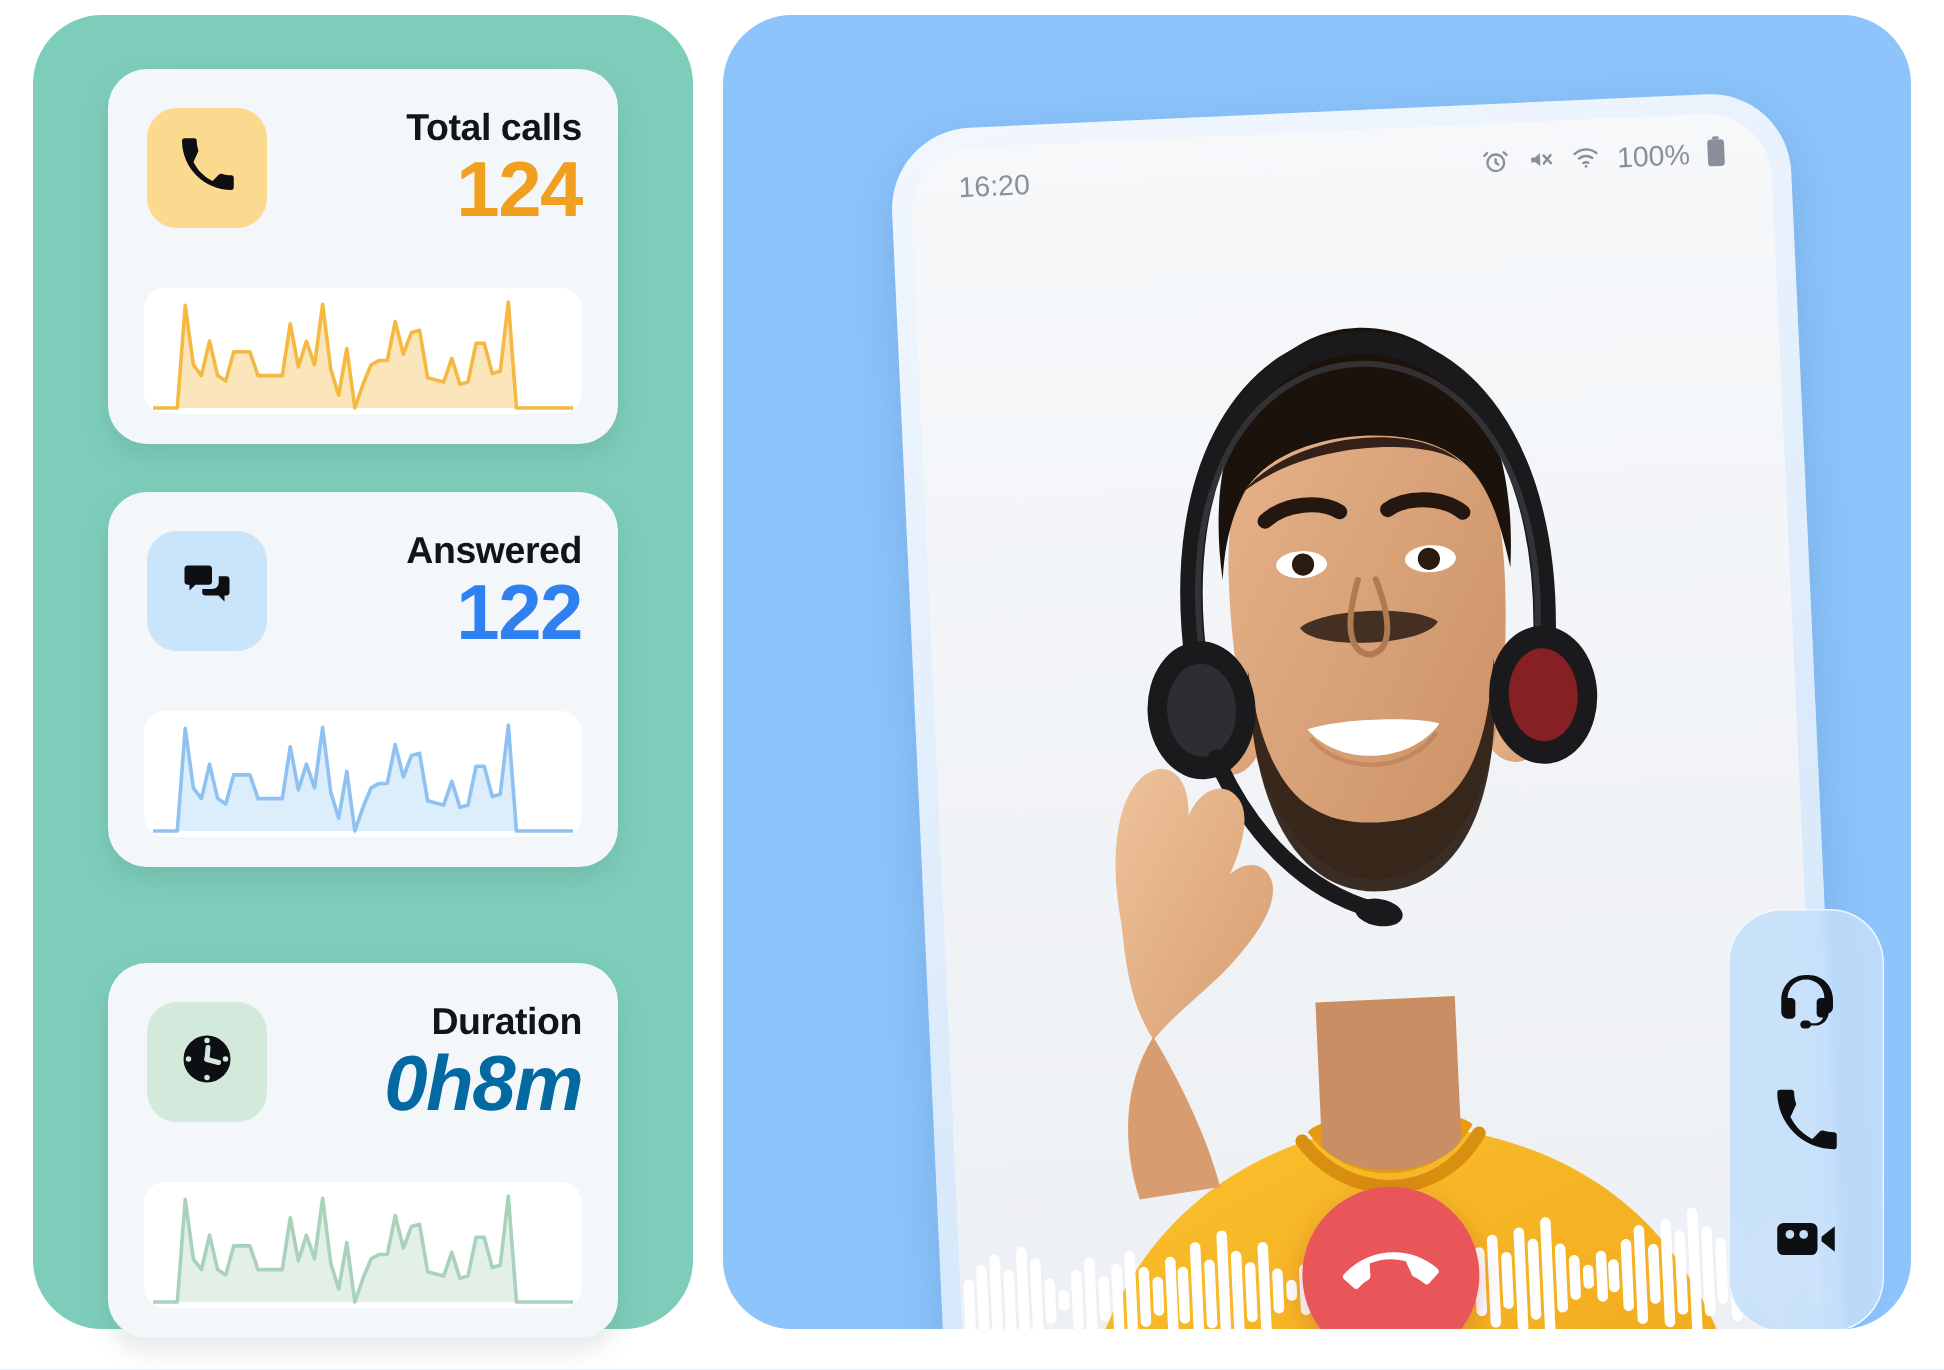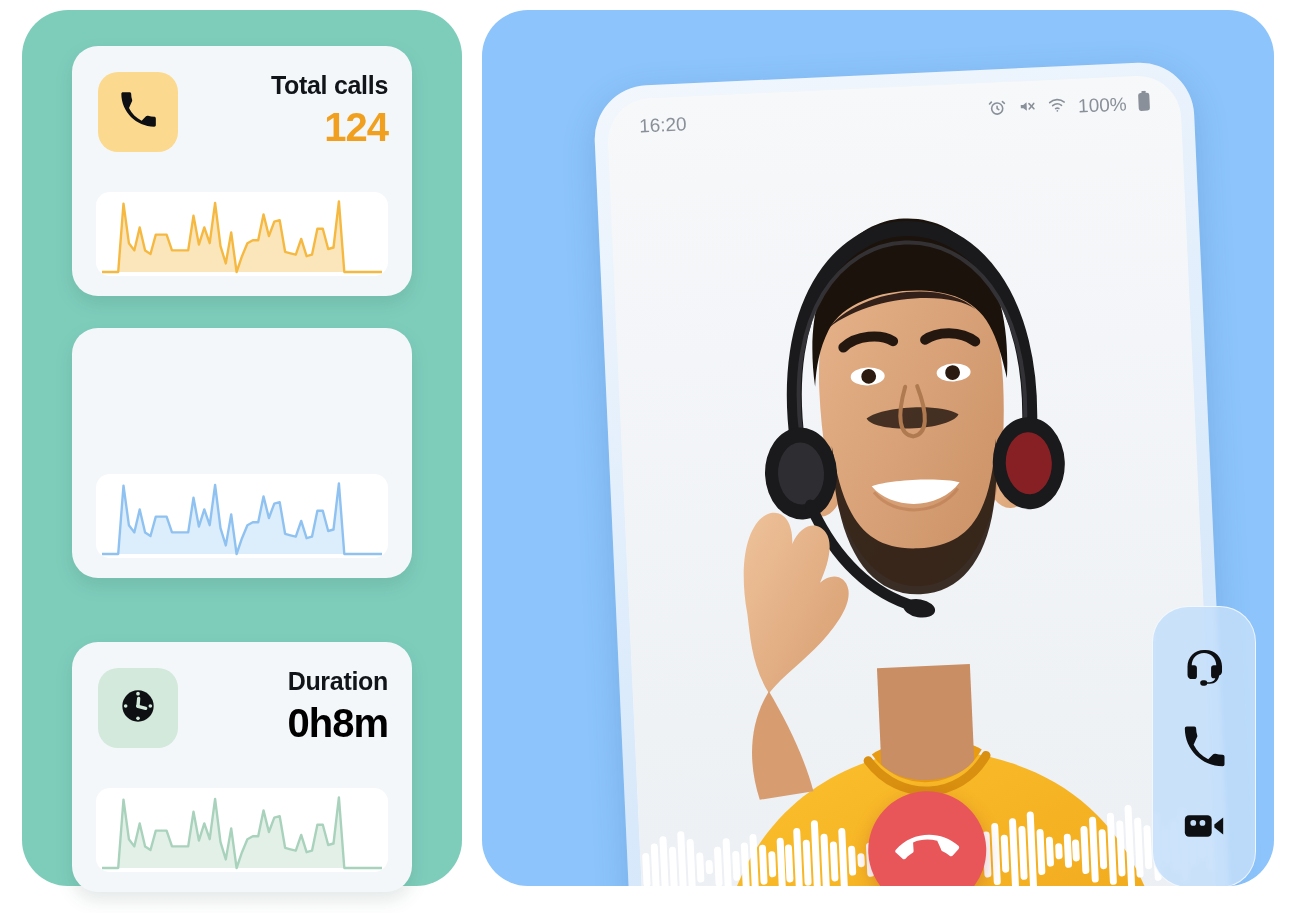--- a/index.html
+++ b/index.html
@@ -42,26 +42,26 @@
   .tile-amber  { background: #FBD98E; }
   .tile-blue   { background: #CAE4FA; }
   .tile-mint   { background: #D3E9DC; }
 
   .card-text { position: absolute; right: 0; top: -2px; text-align: right; }
   .card-label {
     font-size: 25px; font-weight: bold; color: #111418;
     letter-spacing: -.3px; line-height: 30px;
   }
   .card-value {
-    font-size: 40px; font-weight: bold; line-height: 50px;
+    font-size: 52px; font-weight: bold; line-height: 50px;
     letter-spacing: -1px; margin-top: 2px;
   }
   .v-amber { color: #F0A01E; }
   .v-blue  { color: #2F80F0; }
-  .v-teal  { color: #000000; }
+  .v-teal  { color: #0369a1; font-style: italic; }
 
   .spark-box {
     position: absolute; left: 24px; top: 146px;
     width: 292px; height: 84px;
     background: #ffffff; border-radius: 14px;
     overflow: hidden;
   }
   .spark-box svg { display: block; width: 292px; height: 84px; }
 
   
@@ -165,20 +165,34 @@
       </div>
       <div class="spark-box">
         <svg viewBox="0 0 292 84" preserveAspectRatio="none">
           <polygon class="spk-fill" fill="#FBE6BC" points="6,80 6.0,80.0 11.4,80.0 16.8,80.0 22.2,80.0 27.5,11.6 32.9,51.2 38.3,58.4 43.7,35.4 49.1,58.4 54.5,62.0 59.8,42.6 65.2,42.6 70.6,42.6 76.0,58.4 81.4,58.4 86.8,58.4 92.2,58.4 97.5,23.8 102.9,52.6 108.3,35.4 113.7,51.2 119.1,10.9 124.5,54.1 129.8,71.4 135.2,40.4 140.6,80.0 146.0,64.2 151.4,51.2 156.8,48.3 162.2,48.3 167.5,22.4 172.9,44.0 178.3,29.6 183.7,28.2 189.1,59.8 194.5,61.3 199.8,62.7 205.2,46.9 210.6,64.2 216.0,62.7 221.4,36.8 226.8,36.8 232.2,57.0 237.5,55.5 242.9,9.4 248.3,80.0 253.7,80.0 259.1,80.0 264.5,80.0 269.8,80.0 275.2,80.0 280.6,80.0 286.0,80.0 286,80"></polygon>
           <polyline class="spk-line" fill="none" stroke="#F5B942" stroke-width="2.4" stroke-linejoin="round" points="6.0,80.0 11.4,80.0 16.8,80.0 22.2,80.0 27.5,11.6 32.9,51.2 38.3,58.4 43.7,35.4 49.1,58.4 54.5,62.0 59.8,42.6 65.2,42.6 70.6,42.6 76.0,58.4 81.4,58.4 86.8,58.4 92.2,58.4 97.5,23.8 102.9,52.6 108.3,35.4 113.7,51.2 119.1,10.9 124.5,54.1 129.8,71.4 135.2,40.4 140.6,80.0 146.0,64.2 151.4,51.2 156.8,48.3 162.2,48.3 167.5,22.4 172.9,44.0 178.3,29.6 183.7,28.2 189.1,59.8 194.5,61.3 199.8,62.7 205.2,46.9 210.6,64.2 216.0,62.7 221.4,36.8 226.8,36.8 232.2,57.0 237.5,55.5 242.9,9.4 248.3,80.0 253.7,80.0 259.1,80.0 264.5,80.0 269.8,80.0 275.2,80.0 280.6,80.0 286.0,80.0"></polyline>
         </svg>
       </div>
     </div>
 
     <div class="stat-card card-2">
+      <div class="card-head">
+        <div class="icon-tile tile-blue">
+          <span>
+            <svg width="40" height="40" viewBox="0 0 24 24" fill="#0D0F12">
+              <path d="M3 4.2c0-.7.6-1.2 1.3-1.2h8.4c.7 0 1.3.5 1.3 1.2v5.3c0 .7-.6 1.2-1.3 1.2H7.4L5 13V10.7h-.7c-.7 0-1.3-.5-1.3-1.2V4.2z"></path>
+              <path d="M10.6 12.4h3.4c1.5 0 2.7-1.1 2.7-2.6V7.3h3.1c.7 0 1.2.5 1.2 1.2v5.3c0 .7-.5 1.2-1.2 1.2H19v2.4l-2.4-2.4h-5.3c-.7 0-1.2-.5-1.2-1.2v-1.4z"></path>
+            </svg>
+          </span>
+        </div>
+        <div class="card-text">
+          <div class="card-label">Answered</div>
+          <div class="card-value v-blue">122</div>
+        </div>
+      </div>
       <div class="spark-box">
         <svg viewBox="0 0 292 84" preserveAspectRatio="none">
           <polygon class="spk-fill" fill="#DCEDFB" points="6,80 6.0,80.0 11.4,80.0 16.8,80.0 22.2,80.0 27.5,11.6 32.9,51.2 38.3,58.4 43.7,35.4 49.1,58.4 54.5,62.0 59.8,42.6 65.2,42.6 70.6,42.6 76.0,58.4 81.4,58.4 86.8,58.4 92.2,58.4 97.5,23.8 102.9,52.6 108.3,35.4 113.7,51.2 119.1,10.9 124.5,54.1 129.8,71.4 135.2,40.4 140.6,80.0 146.0,64.2 151.4,51.2 156.8,48.3 162.2,48.3 167.5,22.4 172.9,44.0 178.3,29.6 183.7,28.2 189.1,59.8 194.5,61.3 199.8,62.7 205.2,46.9 210.6,64.2 216.0,62.7 221.4,36.8 226.8,36.8 232.2,57.0 237.5,55.5 242.9,9.4 248.3,80.0 253.7,80.0 259.1,80.0 264.5,80.0 269.8,80.0 275.2,80.0 280.6,80.0 286.0,80.0 286,80"></polygon>
           <polyline class="spk-line" fill="none" stroke="#8FC2F0" stroke-width="2.4" stroke-linejoin="round" points="6.0,80.0 11.4,80.0 16.8,80.0 22.2,80.0 27.5,11.6 32.9,51.2 38.3,58.4 43.7,35.4 49.1,58.4 54.5,62.0 59.8,42.6 65.2,42.6 70.6,42.6 76.0,58.4 81.4,58.4 86.8,58.4 92.2,58.4 97.5,23.8 102.9,52.6 108.3,35.4 113.7,51.2 119.1,10.9 124.5,54.1 129.8,71.4 135.2,40.4 140.6,80.0 146.0,64.2 151.4,51.2 156.8,48.3 162.2,48.3 167.5,22.4 172.9,44.0 178.3,29.6 183.7,28.2 189.1,59.8 194.5,61.3 199.8,62.7 205.2,46.9 210.6,64.2 216.0,62.7 221.4,36.8 226.8,36.8 232.2,57.0 237.5,55.5 242.9,9.4 248.3,80.0 253.7,80.0 259.1,80.0 264.5,80.0 269.8,80.0 275.2,80.0 280.6,80.0 286.0,80.0"></polyline>
         </svg>
       </div>
     </div>
 
     <div class="stat-card card-3">
       <div class="card-head">

